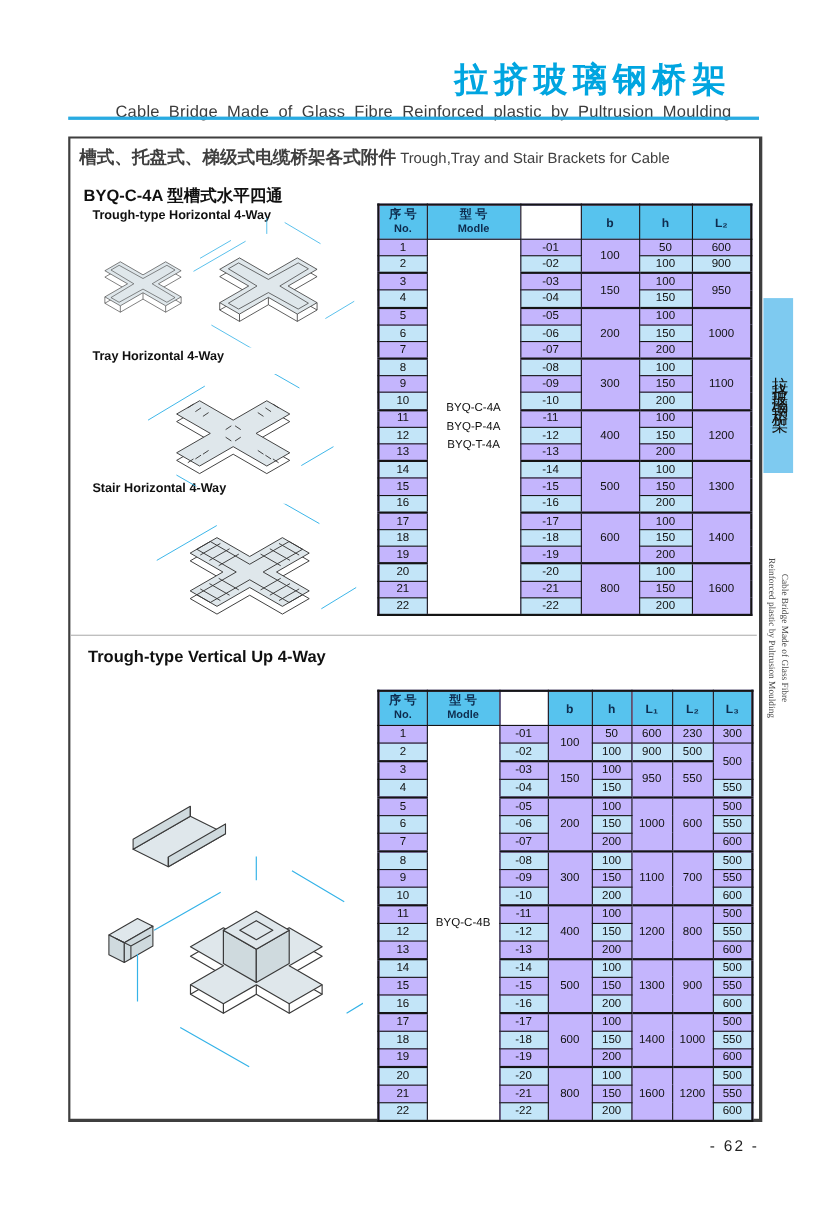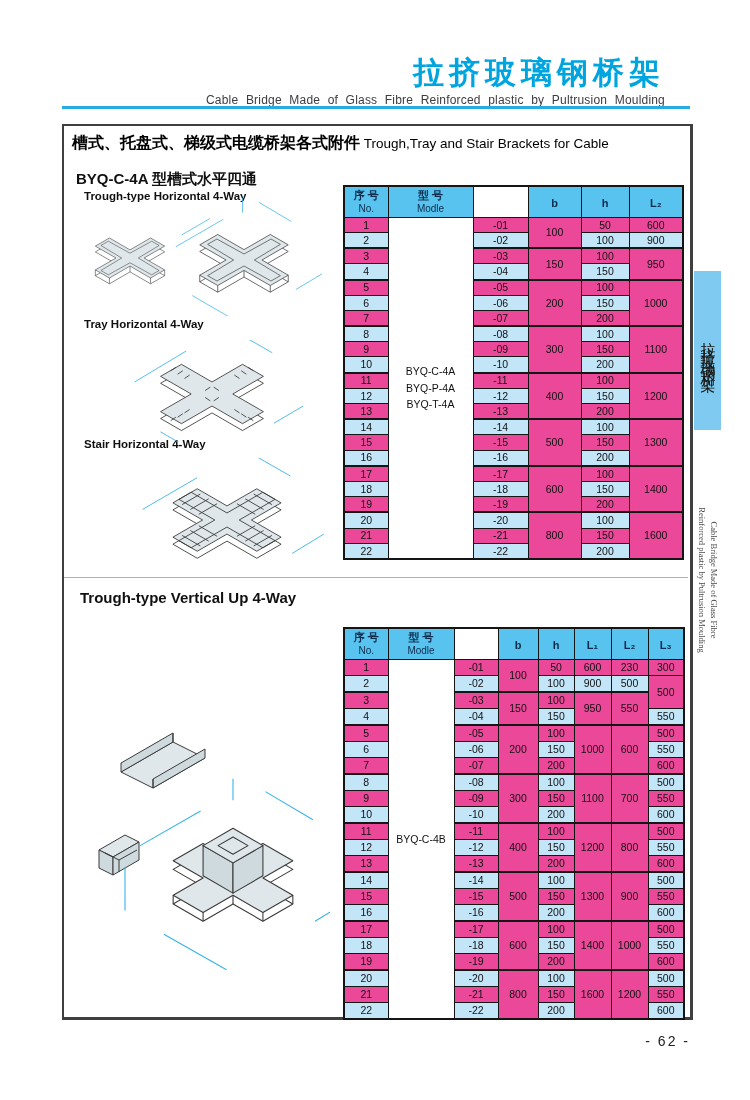--- a/index.html
+++ b/index.html
@@ -3,50 +3,50 @@
 <meta charset="utf-8">
 <style>
   html,body{margin:0;padding:0;}
   body{width:750px;height:1100px;position:relative;background:#ffffff;
        font-family:"Liberation Sans","DejaVu Sans",sans-serif;overflow:hidden;}
   .abs{position:absolute;}
 
   
   .brand-title{top:52px;right:85px;font-size:31px;font-weight:bold;color:#00a5e0;
                letter-spacing:5px;white-space:nowrap;}
-  .brand-sub{top:93px;right:85px;font-size:12px;color:#3c3c3c;word-spacing:4px;
+  .brand-sub{top:93px;right:85px;font-size:15px;color:#3c3c3c;word-spacing:4px;
              letter-spacing:.2px;white-space:nowrap;}
   .brand-rule{top:106px;left:62px;width:628px;height:3px;background:#29abe2;}
 
   
   .content-box{top:124px;left:62px;width:626px;height:891px;background:#fff;
                border:2px solid #3f3f3f;border-right-width:3px;border-bottom-width:3px;}
-  .banner{top:133px;left:72px;white-space:nowrap;color:#000000;}
+  .banner{top:133px;left:72px;white-space:nowrap;color:#404040;}
   .banner .zh{font-size:16px;font-weight:bold;}
   .banner .en{font-size:13.5px;}
 
   .prod-zh{font-size:15px;font-weight:bold;color:#101010;white-space:pre-line;line-height:1.25;}
   .prod-en{font-size:11.5px;font-weight:bold;color:#101010;margin-top:1px;margin-left:8px;}
   .p1{top:170px;left:76px;} .p2{top:317px;left:76px;} .p3{top:437px;left:76px;}
   .s2{top:588px;left:72px;}
   .s2 .prod-zh{font-size:16px;} .s2 .prod-en{font-size:15px;}
 
   .divider{top:577px;left:64px;width:624px;height:1px;background:#b0b0b0;}
 
   
   table.spec{position:absolute;border-collapse:collapse;table-layout:fixed;
-             border:2px solid #151515;background:#ec4899;}
+             border:2px solid #151515;background:#c4b5fd;}
   #table1{left:343px;top:185px;width:339px;}
   #table2{left:343px;top:627px;width:340px;}
   table.spec th,table.spec td{border:1px solid #151515;text-align:center;vertical-align:middle;
              padding:0;color:#111;overflow:hidden;}
   table.spec th{background:#57c3ee;color:#0e2c4e;padding:2px 0;}
   table.spec th.blank{background:#fff;}
   table.spec th .zh{font-size:11px;font-weight:bold;line-height:1.25;}
-  table.spec th .en{font-size:10px;font-weight:normal;line-height:1.2;}
+  table.spec th .en{font-size:10px;font-weight:bold;line-height:1.2;}
   table.spec th .sym{font-size:11px;font-weight:bold;}
   #table1 td{height:14.2px;font-size:10.5px;line-height:1;}
   #table2 td{height:15px;font-size:10.5px;line-height:1;}
   tr.alt td:not(.mg):not(.model){background:#c3e5f8;}
   tr.gs td{border-top:2px solid #151515;}
   td.model{background:#fff;font-size:10.5px;}
   td.model .mline{margin:6px 0;}
 
   .page-num{top:1033px;left:62px;width:628px;text-align:right;font-size:14px;
             color:#222;letter-spacing:2px;}

